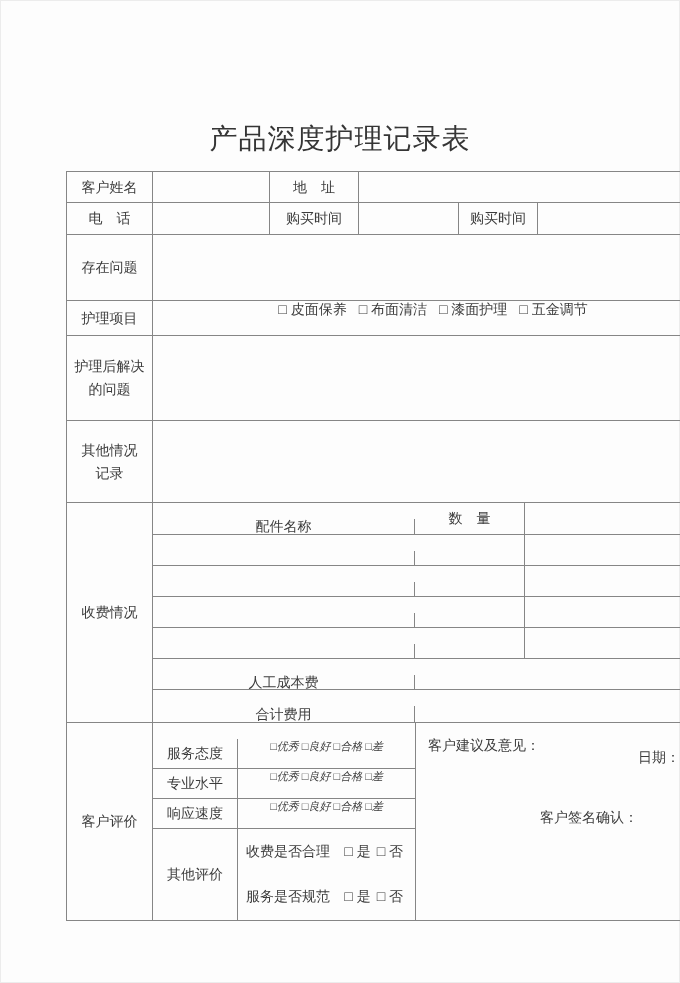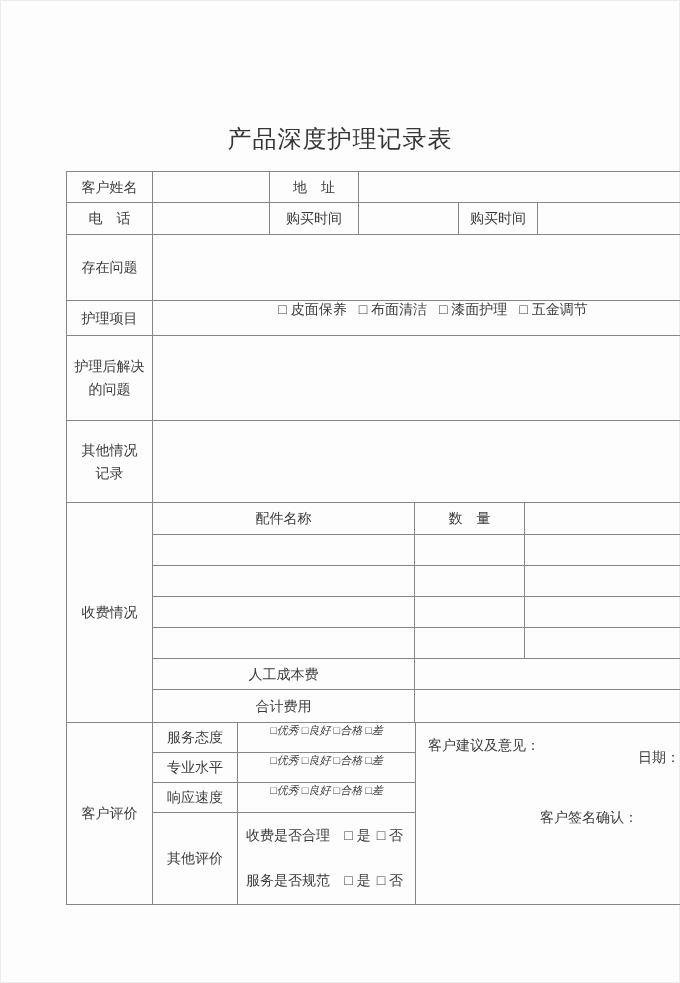--- a/index.html
+++ b/index.html
@@ -4,21 +4,21 @@
 <style>
   html,body { margin:0; padding:0; background:#ffffff; }
   body { font-family:"Liberation Sans", sans-serif; }
   .page {
     position:relative; width:680px; height:983px; margin:0 auto;
     background:#fdfdfd; border:1px solid #ececec; box-sizing:border-box;
     color:#3c3c3c;
   }
   .title {
     position:absolute; top:122px; left:0; width:100%;
-    text-align:center; font-size:24px; line-height:32px; letter-spacing:1px;
+    text-align:center; font-size:28px; line-height:32px; letter-spacing:1px;
     color:#353535;
   }
   .tbl {
     position:absolute; left:65px; top:170px; width:648px;
     border:1px solid #868686; box-sizing:border-box;
     font-size:14px;
   }
   .tbl *, .tbl { box-sizing:border-box; }
   .tr { display:flex; border-bottom:1px solid #868686; }
   .tr.no-bb { border-bottom:none; }
@@ -28,21 +28,21 @@
     overflow:hidden;
   }
   .td.last { border-right:none; }
   .lbl { text-align:center; white-space:pre-line; line-height:23px; }
   
   .w-c1 { width:86px; flex:0 0 86px; }
   .w-c2 { width:117px; flex:0 0 117px; }
   .w-c3 { width:89px; flex:0 0 89px; }
   .w-100 { width:100px; flex:0 0 100px; }
   .w-79 { width:79px; flex:0 0 79px; }
-  .w-262 { width:262px; flex:0 0 262px; }
+  .w-262 { width:262px; flex:0 0 262px;margin-top:16px; }
   .w-110 { width:110px; flex:0 0 110px; }
   .w-85 { width:85px; flex:0 0 85px; }
   .grow { flex:1 1 auto; }
   
   .h31 { height:31px; } .h32 { height:32px; } .h66 { height:66px; }
   .h35 { height:35px; } .h85 { height:85px; } .h82 { height:82px; }
   .h30 { height:30px; } .h91 { height:91px; }
   
   .section { display:flex; }
   .subcol { display:flex; flex-direction:column; }

